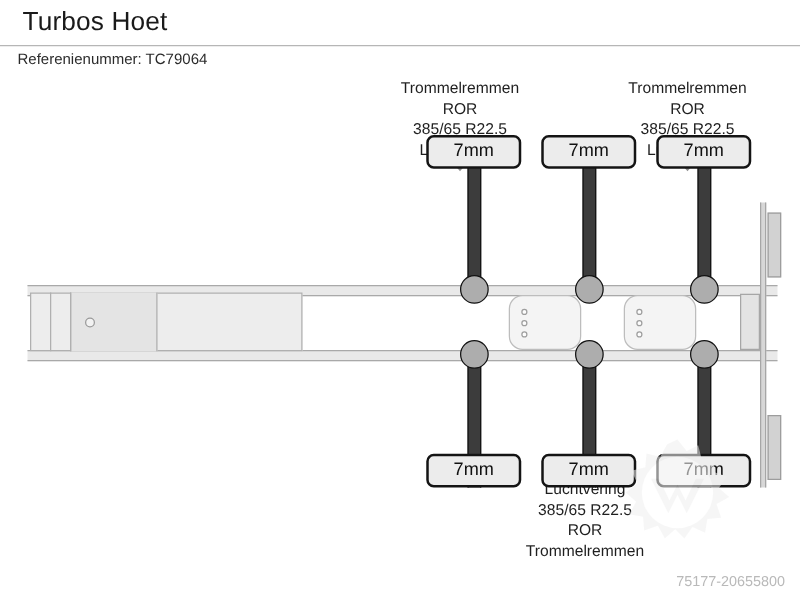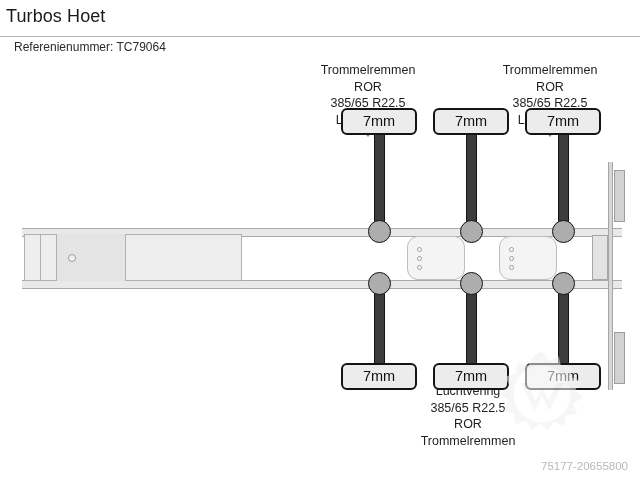--- a/index.html
+++ b/index.html
@@ -12,23 +12,23 @@
     height: 480px;
     position: relative;
     overflow: hidden;
     font-family: "Liberation Sans", sans-serif;
     color: #222222;
   }
 
   
   #header-title {
     position: absolute;
-    left: 6px;
+    left: 18px;
     top: 6px;
-    font-size: 18px;
+    font-size: 21px;
     font-weight: 400;
     color: #1a1a1a;
     letter-spacing: 0.1px;
     white-space: nowrap;
   }
   #header-divider {
     position: absolute;
     left: 0;
     top: 36px;
     width: 640px;

